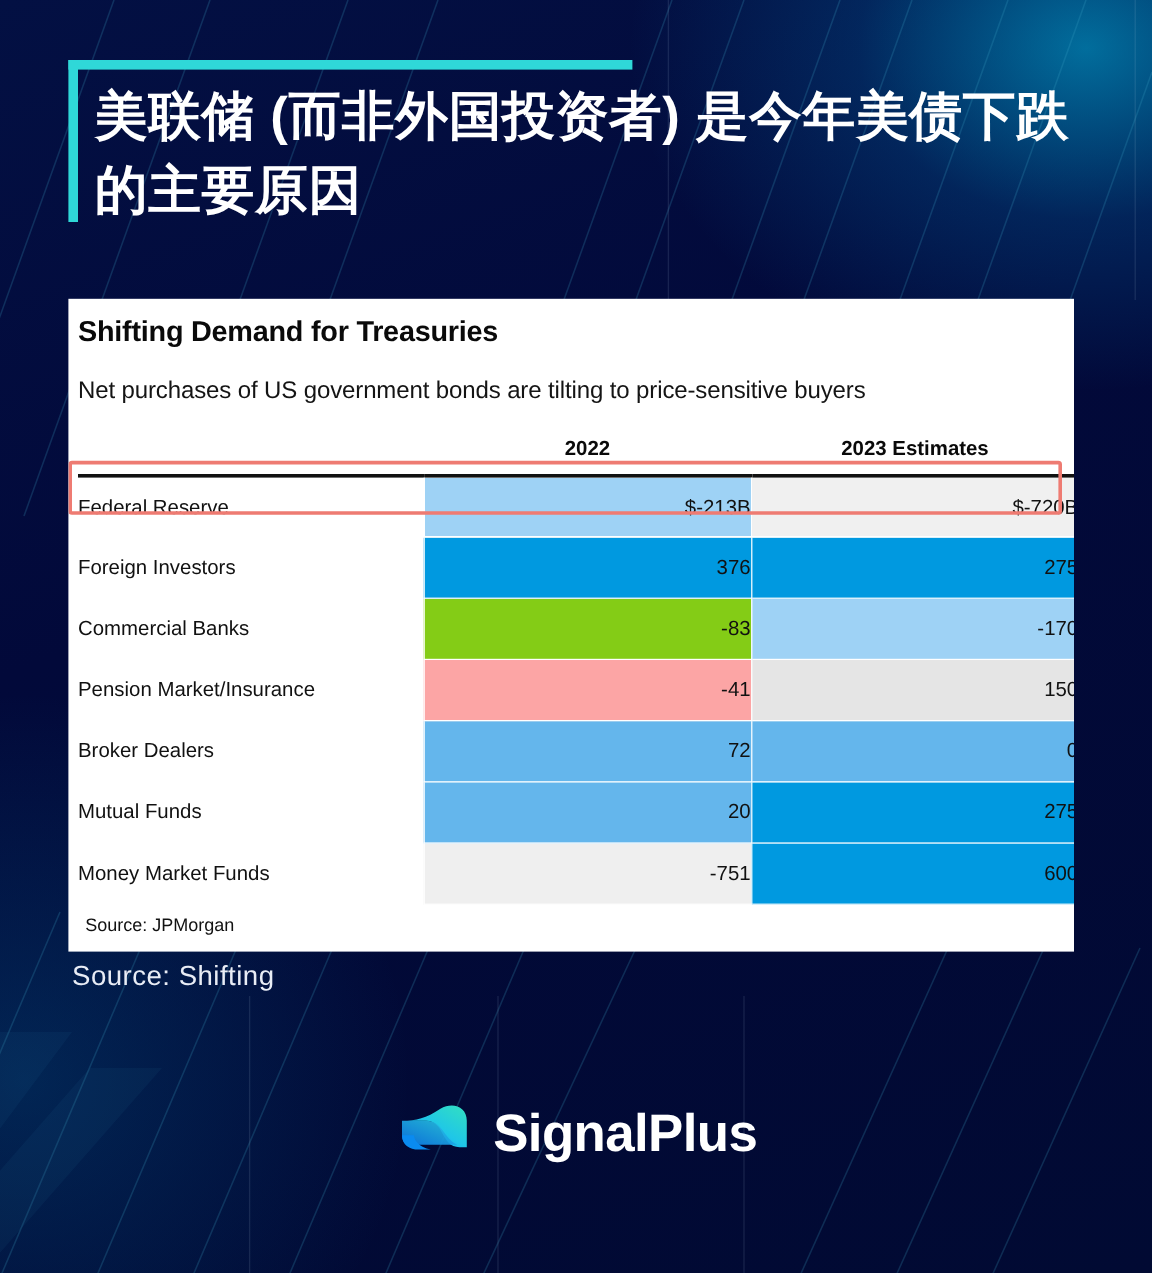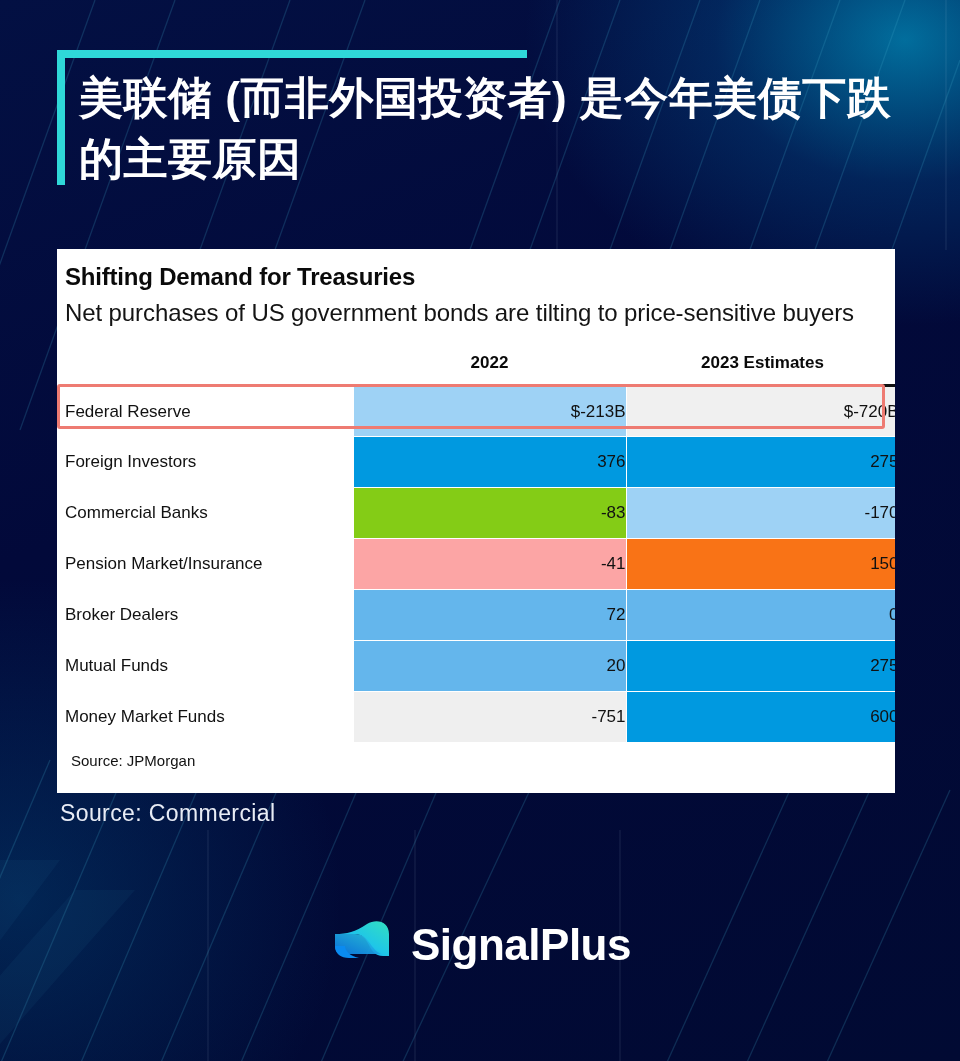--- a/index.html
+++ b/index.html
@@ -54,21 +54,21 @@
     background:#FFFFFF;
     z-index:3;
     overflow:hidden;
   }
   .card-inner { padding:14px 8px 0 8px; position:relative; height:100%; }
   #chart-title {
     font-size:24px; font-weight:700; color:#0A0A0A;
     letter-spacing:-.2px; padding-left:0px;
   }
   #chart-subtitle {
-    font-size:24px; color:#141414; margin-top:8px; letter-spacing:-.1px;
+    font-size:20px; color:#141414; margin-top:24px; letter-spacing:-.1px;
   }
 
   table.heat { width:100%; border-collapse:collapse; margin-top:26px; table-layout:fixed; }
   table.heat col.c-label { width:288px; }
   table.heat col.c-v { width:273px; }
 
   table.heat thead th {
     font-size:17px; font-weight:700; color:#0A0A0A;
     text-align:center; padding:0 0 11px 0;
     border-bottom:3px solid #111;
@@ -196,21 +196,21 @@
             <td class="val" style="background: rgb(0, 153, 224);">275</td>
           </tr>
           <tr>
             <td class="lbl">Commercial Banks</td>
             <td class="val" style="background: #84cc16;">-83</td>
             <td class="val" style="background: rgb(158, 210, 245);">-170</td>
           </tr>
           <tr>
             <td class="lbl">Pension Market/Insurance</td>
             <td class="val" style="background: #fca5a5;">-41</td>
-            <td class="val" style="background: #f97316;">150</td>
+            <td class="val" style="background: #e5e5e5;">150</td>
           </tr>
           <tr>
             <td class="lbl">Broker Dealers</td>
             <td class="val" style="background: rgb(100, 182, 236);">72</td>
             <td class="val" style="background: rgb(100, 182, 236);">0</td>
           </tr>
           <tr>
             <td class="lbl">Mutual Funds</td>
             <td class="val" style="background: rgb(100, 182, 236);">20</td>
             <td class="val" style="background: rgb(0, 153, 224);">275</td>
@@ -221,21 +221,21 @@
             <td class="val" style="background: rgb(0, 153, 224); padding-left: 35px;">600</td>
           </tr>
         </tbody>
     </table>
 
     <div id="chart-source">Source: JPMorgan</div>
     <div id="hl-box" style="top: 134.5px; left: 0px; width: 828px; height: 45px; border-color: rgb(238, 123, 114);"></div>
   </div>
 </div>
 
-<div id="source-bloomberg">Source: Commercial</div>
+<div id="source-bloomberg">Source: Shifting</div>
 
 <div id="logo-row">
   <svg id="logo-mark" viewBox="0 0 66 66">
     <defs>
       <linearGradient id="g1" x1="0" y1="1" x2="1" y2="0">
         <stop offset="0%" stop-color="#0A8BF0"></stop>
         <stop offset="50%" stop-color="#1FC6E8"></stop>
         <stop offset="100%" stop-color="#33E0C0"></stop>
       </linearGradient>
       <linearGradient id="g2" x1="0" y1="1" x2="1" y2="0">

